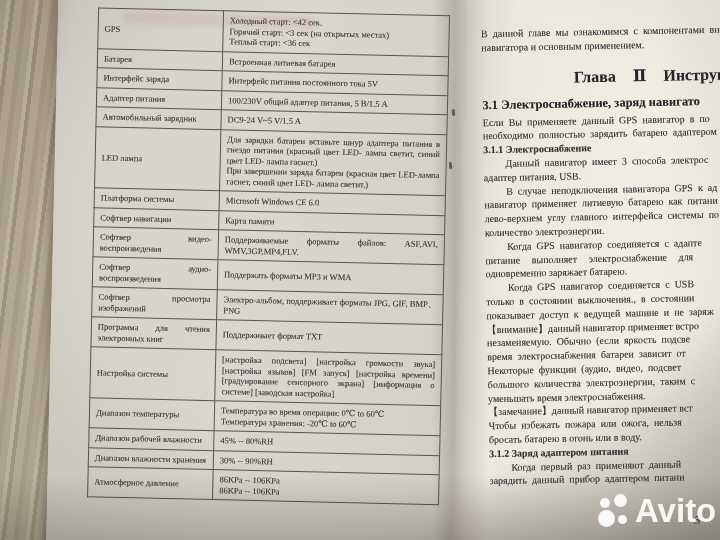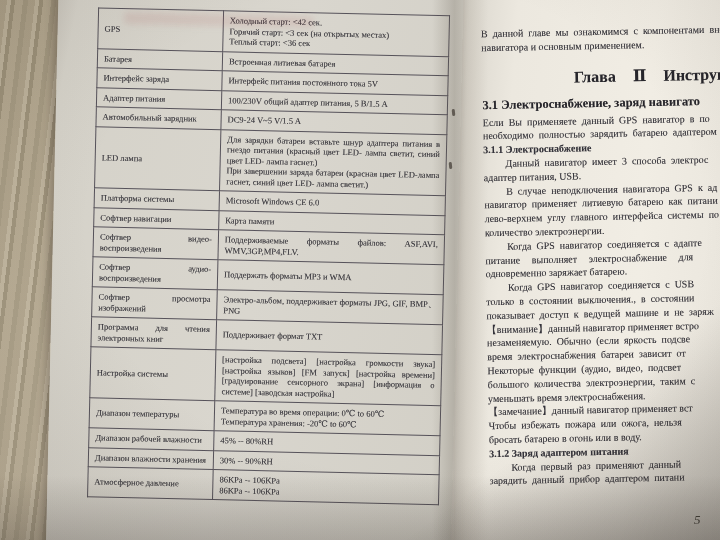--- a/index.html
+++ b/index.html
@@ -184,15 +184,24 @@
       </tbody>
     </table>
   </div>
 
   <div class="spine"></div>
   <div class="staple s1"></div>
   <div class="staple s2"></div>
 
   <div class="page-number">5</div>
 
+  <div class="avito">
+    <div class="dots">
+      <i class="d1"></i>
+        <i class="d2"></i>
+        <i class="d3"></i>
+        <i class="d4"></i>
+    </div>
+    <div class="atext">Avito</div>
+  </div>
 
   <div class="vignette"></div>
 </div>
 
 </body></html>

